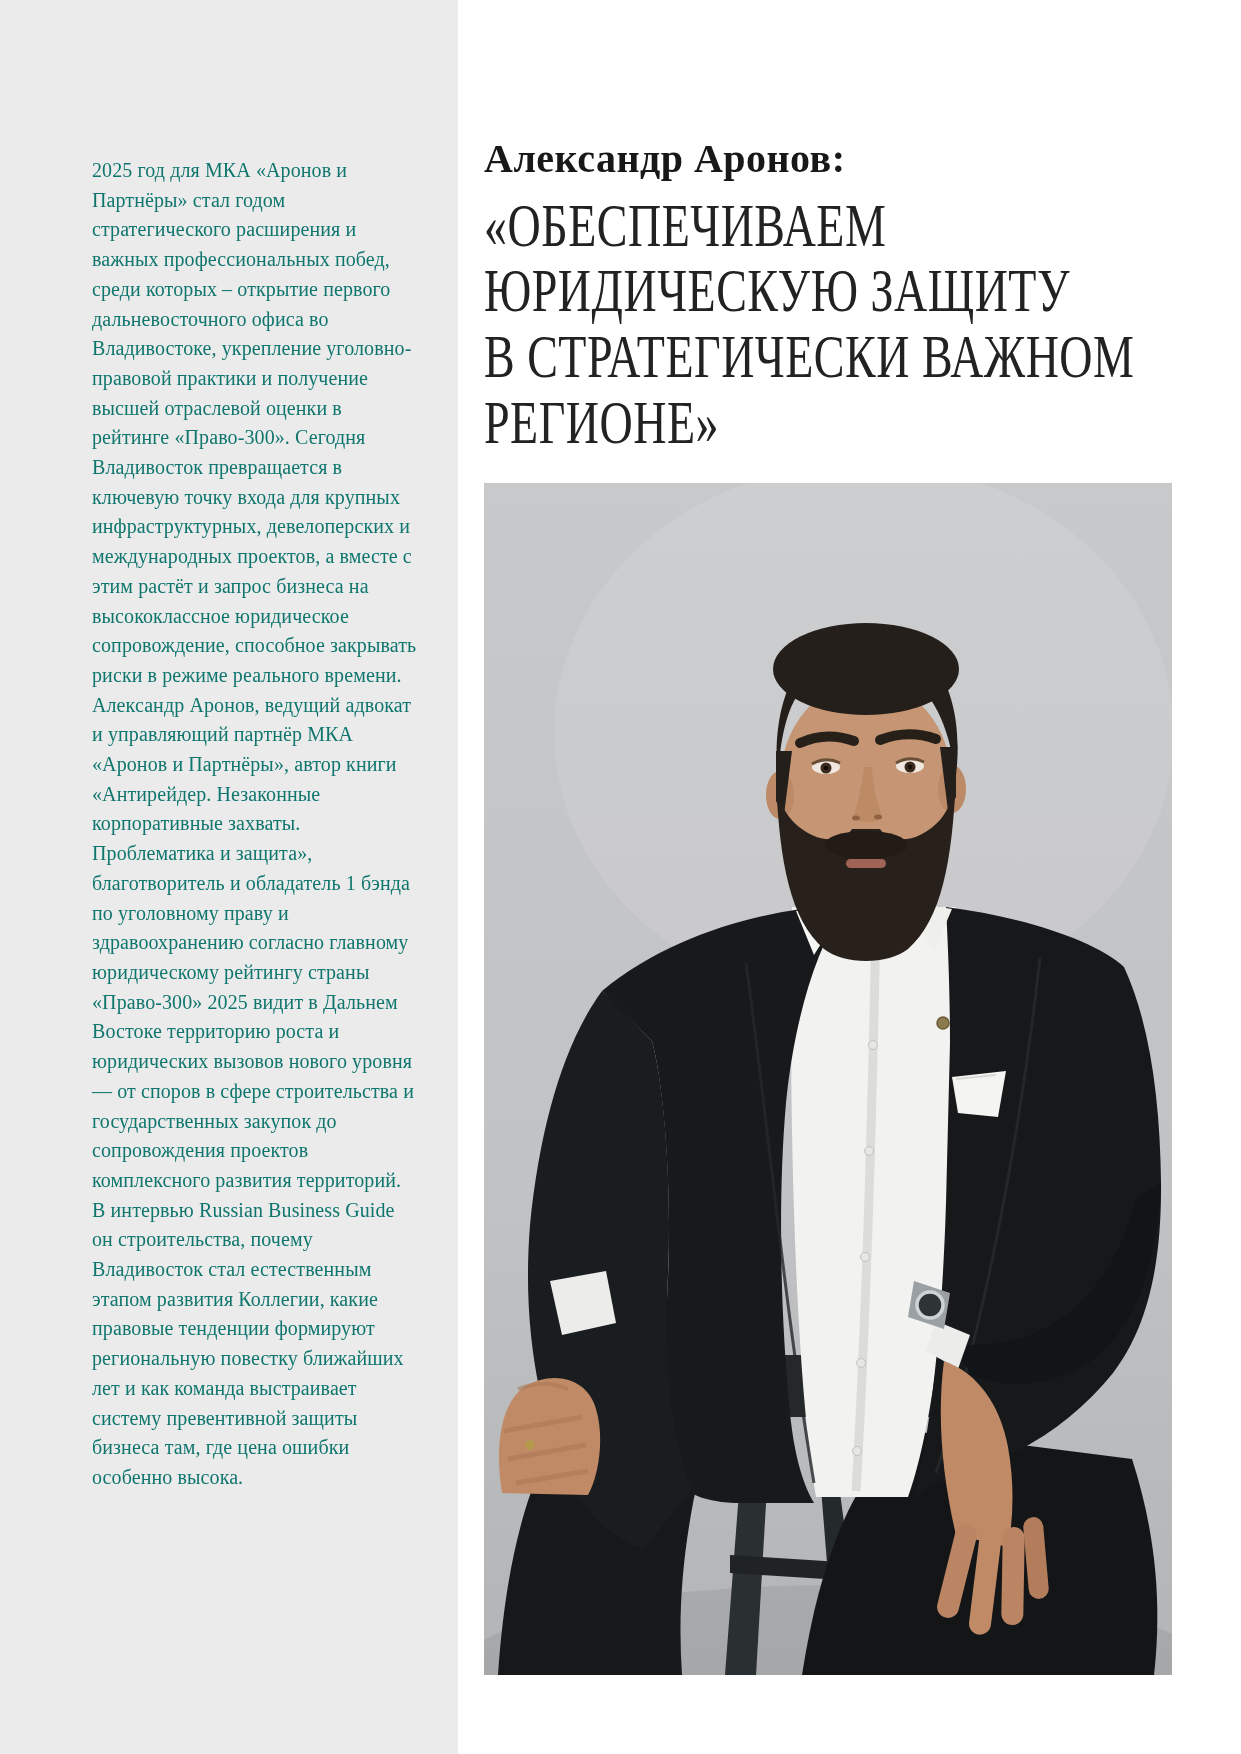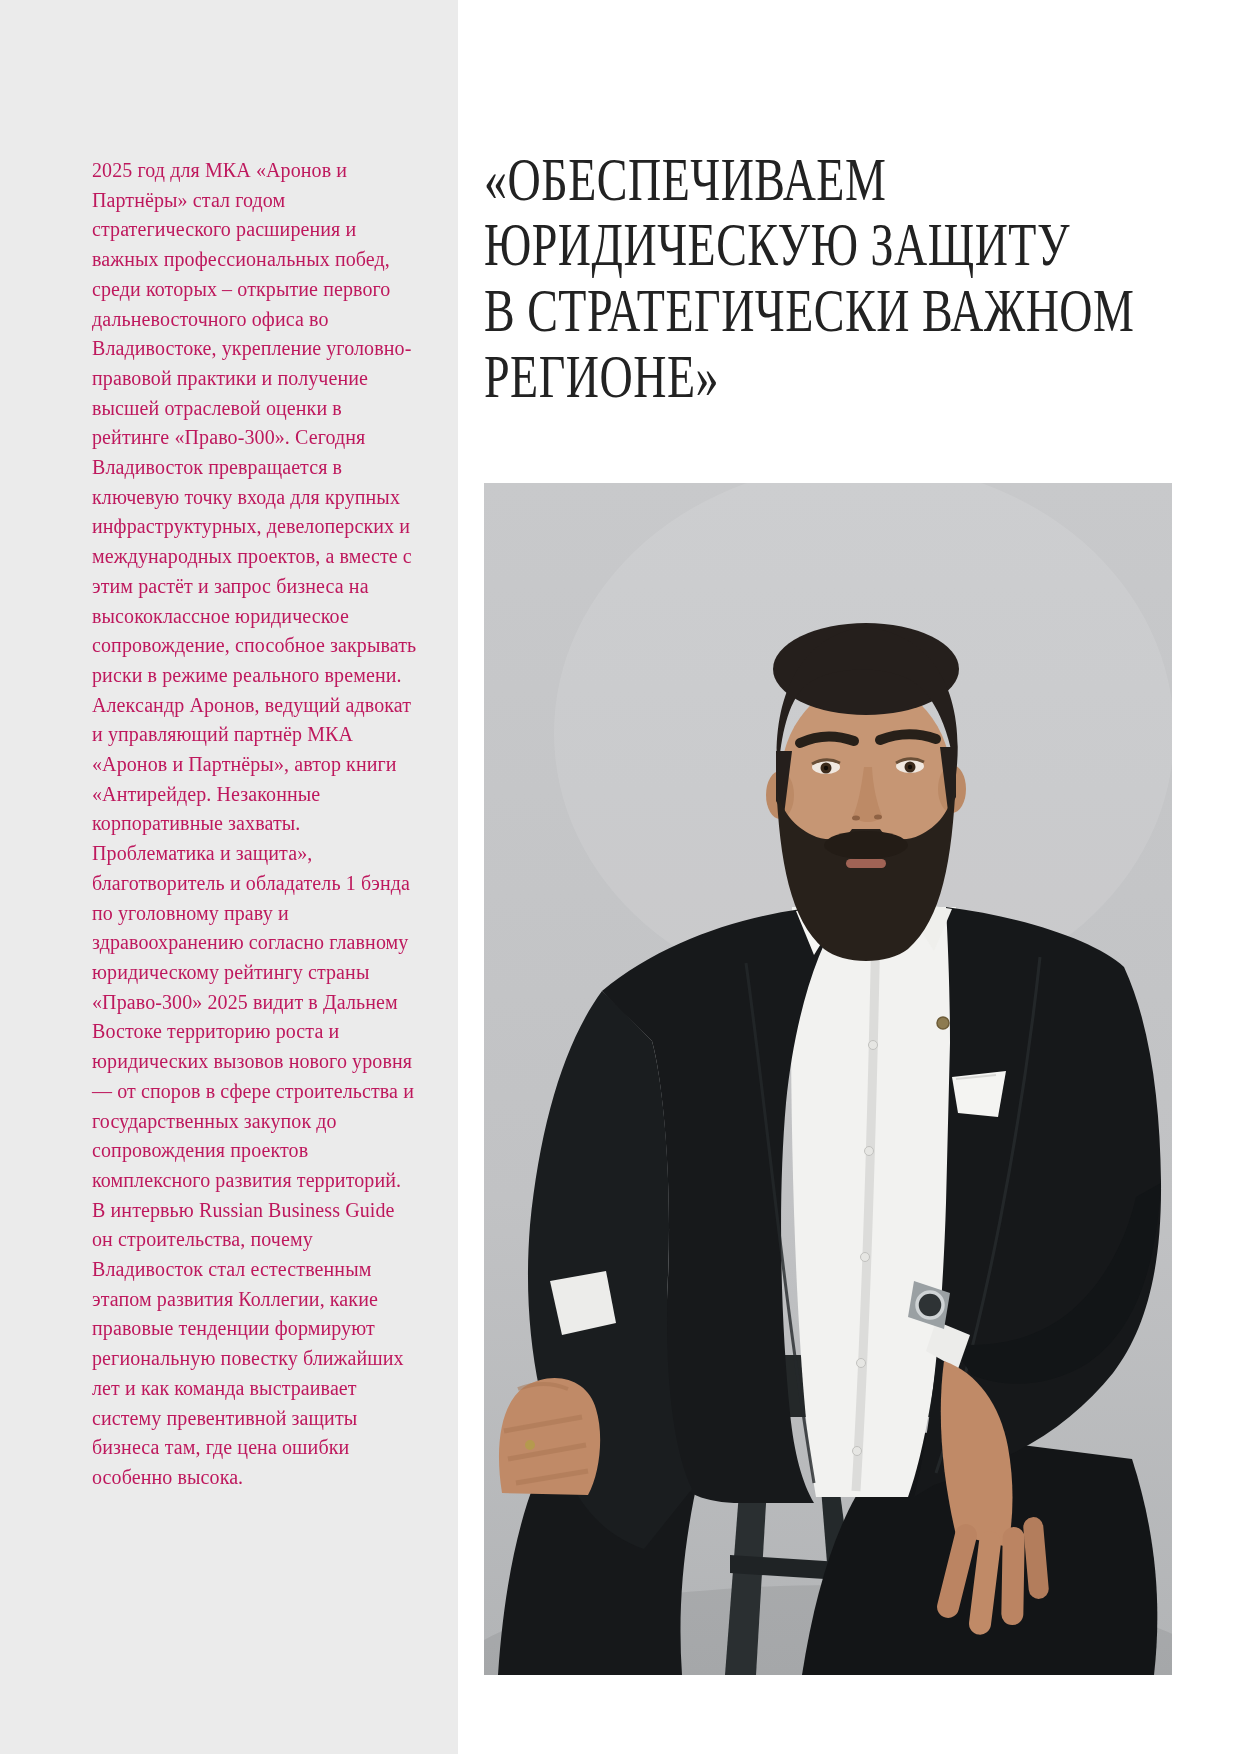--- a/index.html
+++ b/index.html
@@ -7,21 +7,21 @@
     width:1241px; height:1754px; position:relative; overflow:hidden;
     background:#ffffff;
     font-family:"Liberation Serif","DejaVu Serif",serif;
   }
   .left-panel {
     position:absolute; left:0; top:0; width:458px; height:1754px;
     background:#ebebeb;
   }
   .article {
     position:absolute; left:92px; top:156px; width:326px;
-    font-size:20px; line-height:29.7px; color:#be185d; letter-spacing:0.1px;
+    font-size:20px; line-height:29.7px; color:#0f766e; letter-spacing:0.1px;
   }
   .article p { margin:0; }
   .headline { position:absolute; left:484px; top:136px; width:748px; }
   .person-name {
     font-size:40px; font-weight:bold; color:#181818;
     line-height:46px; letter-spacing:0.5px;
   }
   .quote {
     margin-top:10px; font-size:46px; line-height:49px; color:#222222;
     transform:scaleY(1.34); transform-origin:0 0;
@@ -37,20 +37,21 @@
 
 <div class="left-panel"></div>
 
 <div class="article">
   <p>2025 год для МКА «Аронов и Партнёры» стал годом стратегического расширения и важных профессиональных побед, среди которых – открытие первого дальневосточного офиса во Владивостоке, укрепление уголовно-правовой практики и получение высшей отраслевой оценки в рейтинге «Право-300». Сегодня Владивосток превращается в ключевую точку входа для крупных инфраструктурных, девелоперских и международных проектов, а вместе с этим растёт и запрос бизнеса на высококлассное юридическое сопровождение, способное закрывать риски в режиме реального времени.</p>
   <p>Александр Аронов, ведущий адвокат и управляющий партнёр МКА «Аронов и Партнёры», автор книги «Антирейдер. Незаконные корпоративные захваты. Проблематика и защита», благотворитель и обладатель 1 бэнда по уголовному праву и здравоохранению согласно главному юридическому рейтингу страны «Право-300» 2025 видит в Дальнем Востоке территорию роста и юридических вызовов нового уровня — от споров в сфере строительства и государственных закупок до сопровождения проектов комплексного развития территорий.</p>
   <p>В интервью Russian Business Guide он строительства, почему Владивосток стал естественным этапом развития Коллегии, какие правовые тенденции формируют региональную повестку ближайших лет и как команда выстраивает систему превентивной защиты бизнеса там, где цена ошибки особенно высока.</p>
 </div>
 
 <div class="headline">
+  <div class="person-name">Александр Аронов:</div>
   <div class="quote">
     <div>«ОБЕСПЕЧИВАЕМ</div>
     <div>ЮРИДИЧЕСКУЮ ЗАЩИТУ</div>
     <div>В СТРАТЕГИЧЕСКИ ВАЖНОМ</div>
     <div>РЕГИОНЕ»</div>
   </div>
 </div>
 
 <div class="photo">
   <svg viewBox="0 0 688 1192" xmlns="http://www.w3.org/2000/svg">

